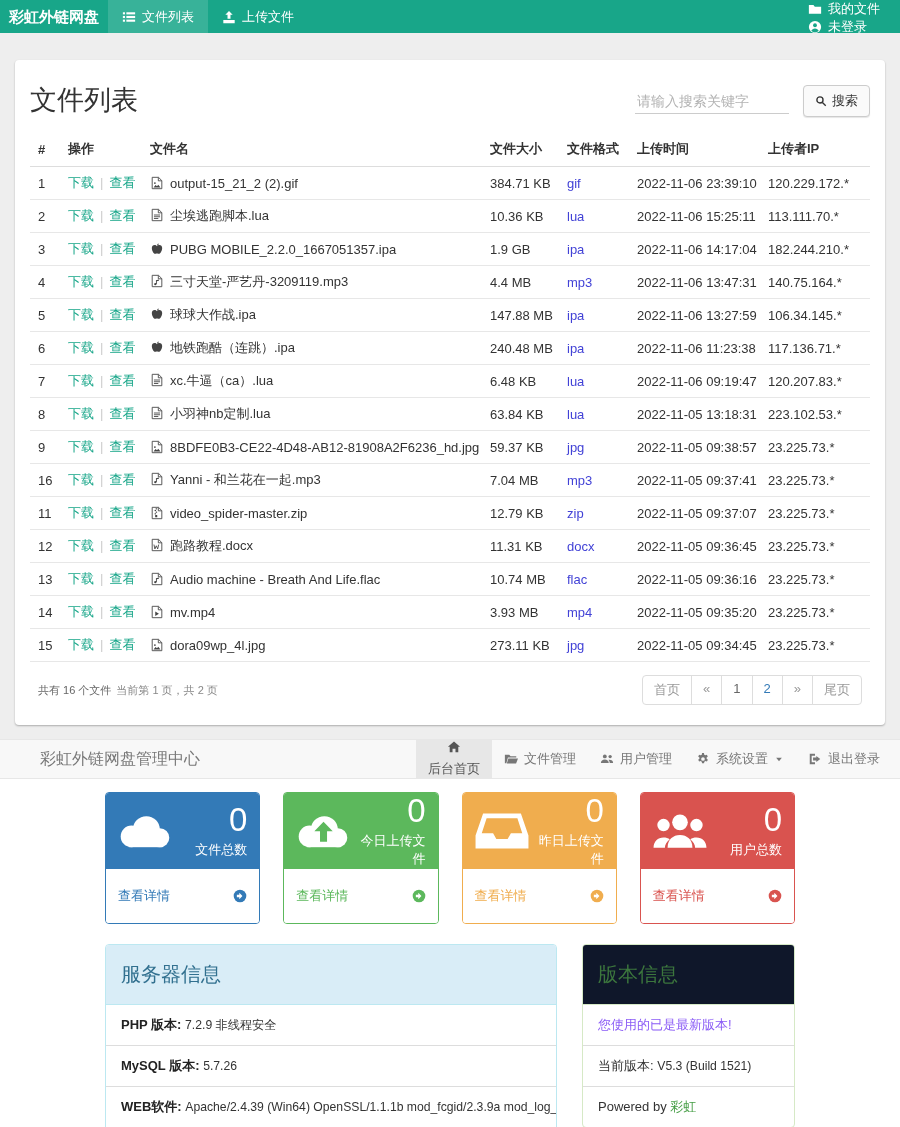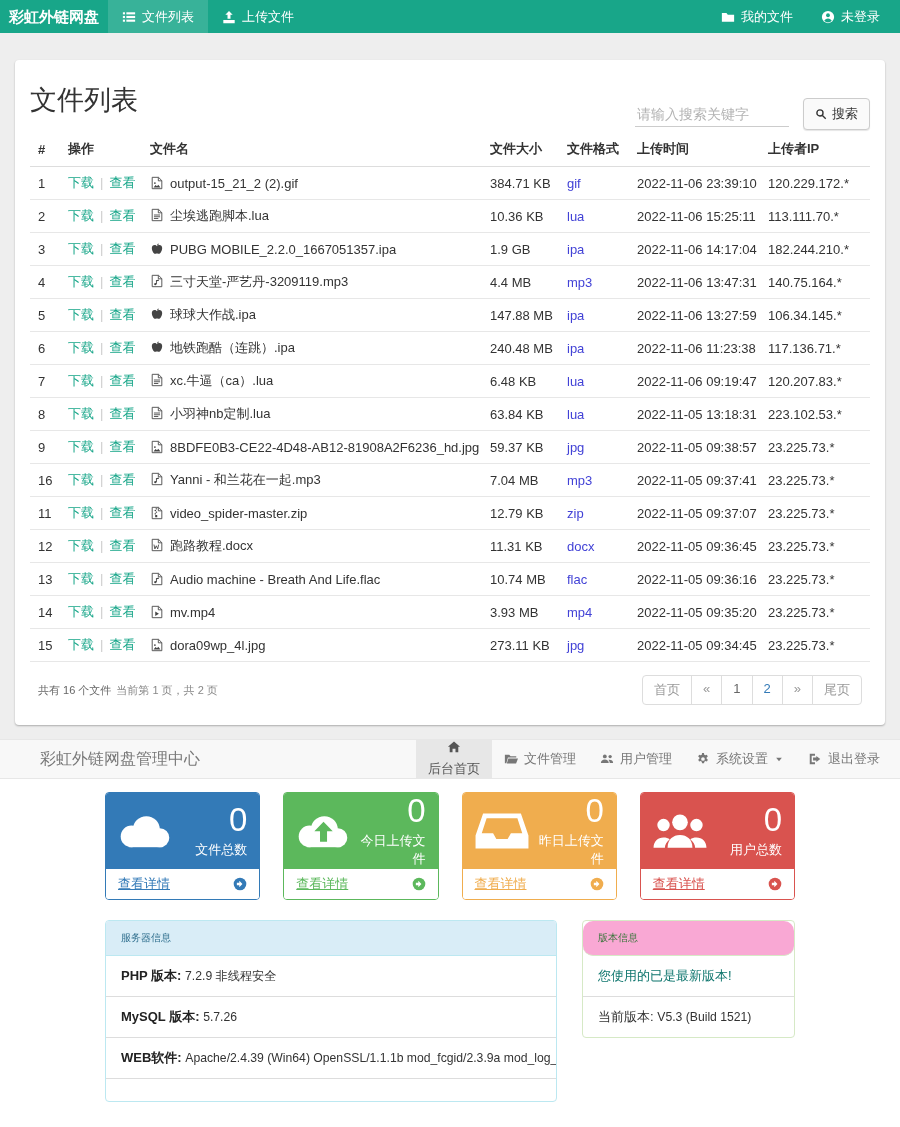--- a/index.html
+++ b/index.html
@@ -5,28 +5,28 @@
   html,body{margin:0;padding:0;}
   body{width:900px;min-height:1127px;background:#fff;font-family:"Liberation Sans","DejaVu Sans",sans-serif;-webkit-font-smoothing:antialiased;}
   .icn{display:inline-flex;align-items:center;}
   .icn svg{width:14px;height:14px;display:block;}
 
   
   .navbar{--nav:#18a689;height:33px;background:#18a689;display:flex;align-items:stretch;color:#fff;}
   .brand{line-height:33px;padding:0 9px;font-size:15px;font-weight:bold;cursor:pointer;}
   .nav-item{display:flex;align-items:center;gap:6px;padding:0 14px;font-size:13px;color:#fff;cursor:pointer;text-decoration:none;}
   .nav-item.active{background:rgba(255,255,255,.14);}
-  .nav-right{margin-left:auto;display:flex;margin-right:6px;}
+  .nav-right{margin-left:auto;display:flex;margin-right:6px;flex-direction:column;}
 
   
   .gray-area{background:#eeeeee;padding:27px 15px 14px;}
   .card{background:#fff;border-radius:4px;box-shadow:0 1px 2px rgba(0,0,0,.28);padding:16px 15px 10px;}
   .card-head{display:flex;justify-content:space-between;align-items:flex-start;}
   .page-title{font-size:27px;font-weight:normal;color:#333;margin:6px 0 14px;}
-  .search{display:flex;gap:14px;align-items:center;margin-top:22px;}
+  .search{display:flex;gap:14px;align-items:center;margin-top:9px;}
   .search input{border:none;border-bottom:1px solid #ccc;width:150px;font-size:14px;padding:4px 2px;outline:none;color:#555;background:transparent;}
   .search input::placeholder{color:#b3b3b3;}
   .search button{display:flex;align-items:center;gap:5px;background:#fafafa;border:1px solid #ccc;border-radius:4px;padding:6px 11px;font-size:13px;color:#333;box-shadow:0 1px 1px rgba(0,0,0,.1);cursor:pointer;font-family:inherit;}
   .search button .icn svg{width:12px;height:12px;}
 
   table{width:100%;border-collapse:collapse;font-size:13px;color:#333;table-layout:fixed;}
   th{text-align:left;padding:8px;border-bottom:1px solid #ddd;font-weight:bold;}
   td{padding:7px 8px;border-bottom:1px solid #e7e7e7;overflow:hidden;white-space:nowrap;}
   .c-act a{color:#18a689;text-decoration:none;cursor:pointer;}
   .sep{color:#ccc;margin:0 6px;}
@@ -56,36 +56,36 @@
   .white-area{background:#fff;padding:13px 0 60px;}
   .container{width:690px;margin:0 auto;}
   .stats{display:flex;gap:23px;}
   .stat{flex:1;border:1px solid var(--c);border-radius:4px;overflow:hidden;background:#fff;}
   .stat-top{background:var(--c);color:#fff;display:flex;align-items:center;justify-content:space-between;padding:10px 12px;height:56px;}
   .stat-top .icn svg{width:54px;height:40px;}
   .stat-top .inner{fill:var(--c);}
   .stat-right{text-align:right;}
   .num{font-size:33px;line-height:1;}
   .lbl{font-size:13px;margin-top:5px;}
-  .stat-foot{display:flex;justify-content:space-between;align-items:center;padding:6px 12px;color:var(--c);font-size:13px;cursor:pointer;background:#fff;text-decoration:underline;}
+  .stat-foot{display:flex;justify-content:space-between;align-items:center;padding:18px 12px;color:var(--c);font-size:13px;cursor:pointer;background:#fff;}
   .stat-foot .icn svg{width:14px;height:14px;}
 
   .panels{display:flex;gap:25px;margin-top:20px;align-items:flex-start;}
   .panel{border-radius:4px;border:1px solid;background:#fff;}
   .panel-info{width:450px;border-color:#bce8f1;}
   .panel-success{width:214px;border-color:#d6e9c6;}
-  .panel-head{padding:10px 15px;font-size:10px;border-bottom:1px solid;border-radius:3px 3px 0 0;font-family:Liberation Mono, monospace;}
+  .panel-head{padding:16px 15px;font-size:20px;border-bottom:1px solid;border-radius:3px 3px 0 0;font-family:Liberation Mono, monospace;}
   .panel-info .panel-head{background:#d9edf7;color:#31708f;border-color:#bce8f1;}
-  .panel-success .panel-head{background:#f9a8d4;color:#3c763d;border-color:#d6e9c6;border-radius:10px;}
+  .panel-success .panel-head{background:#0f172a;color:#3c763d;border-color:#d6e9c6;}
   .plist{list-style:none;margin:0;padding:0;font-size:13px;color:#333;}
   .plist li{padding:11px 15px;border-bottom:1px solid #ddd;white-space:nowrap;overflow:hidden;}
   .plist li:last-child{border-bottom:none;}
   .plist b{color:#222;}
   .plist .val{font-size:12.2px;}
-  .green{color:#0f766e;}
+  .green{color:#8b5cf6;}
   .glink{color:#449d44;text-decoration:none;cursor:pointer;}
 </style>
 </head>
 <body>
 
 <header class="navbar">
   <div class="brand">彩虹外链网盘</div>
   <nav class="nav-left" style="display:flex;">
       <a class="nav-item active">
         <span class="icn">
@@ -635,17 +635,18 @@
             <li><b>MySQL 版本:</b> <span class="val">5.7.26</span></li>
             <li><b>WEB软件:</b> <span class="val">Apache/2.4.39 (Win64) OpenSSL/1.1.1b mod_fcgid/2.3.9a mod_log_rotate/1.02</span></li>
             <li> </li>
           </ul>
       </div>
       <div class="panel panel-success">
         <div class="panel-head">版本信息</div>
         <ul class="plist">
           <li class="green">您使用的已是最新版本!</li>
           <li><span>当前版本:</span> <span class="val">V5.3 (Build 1521)</span></li>
+          <li><span>Powered by </span><a class="glink">彩虹</a></li>
         </ul>
       </div>
     </div>
   </div>
 </div>
 
 </body></html>

